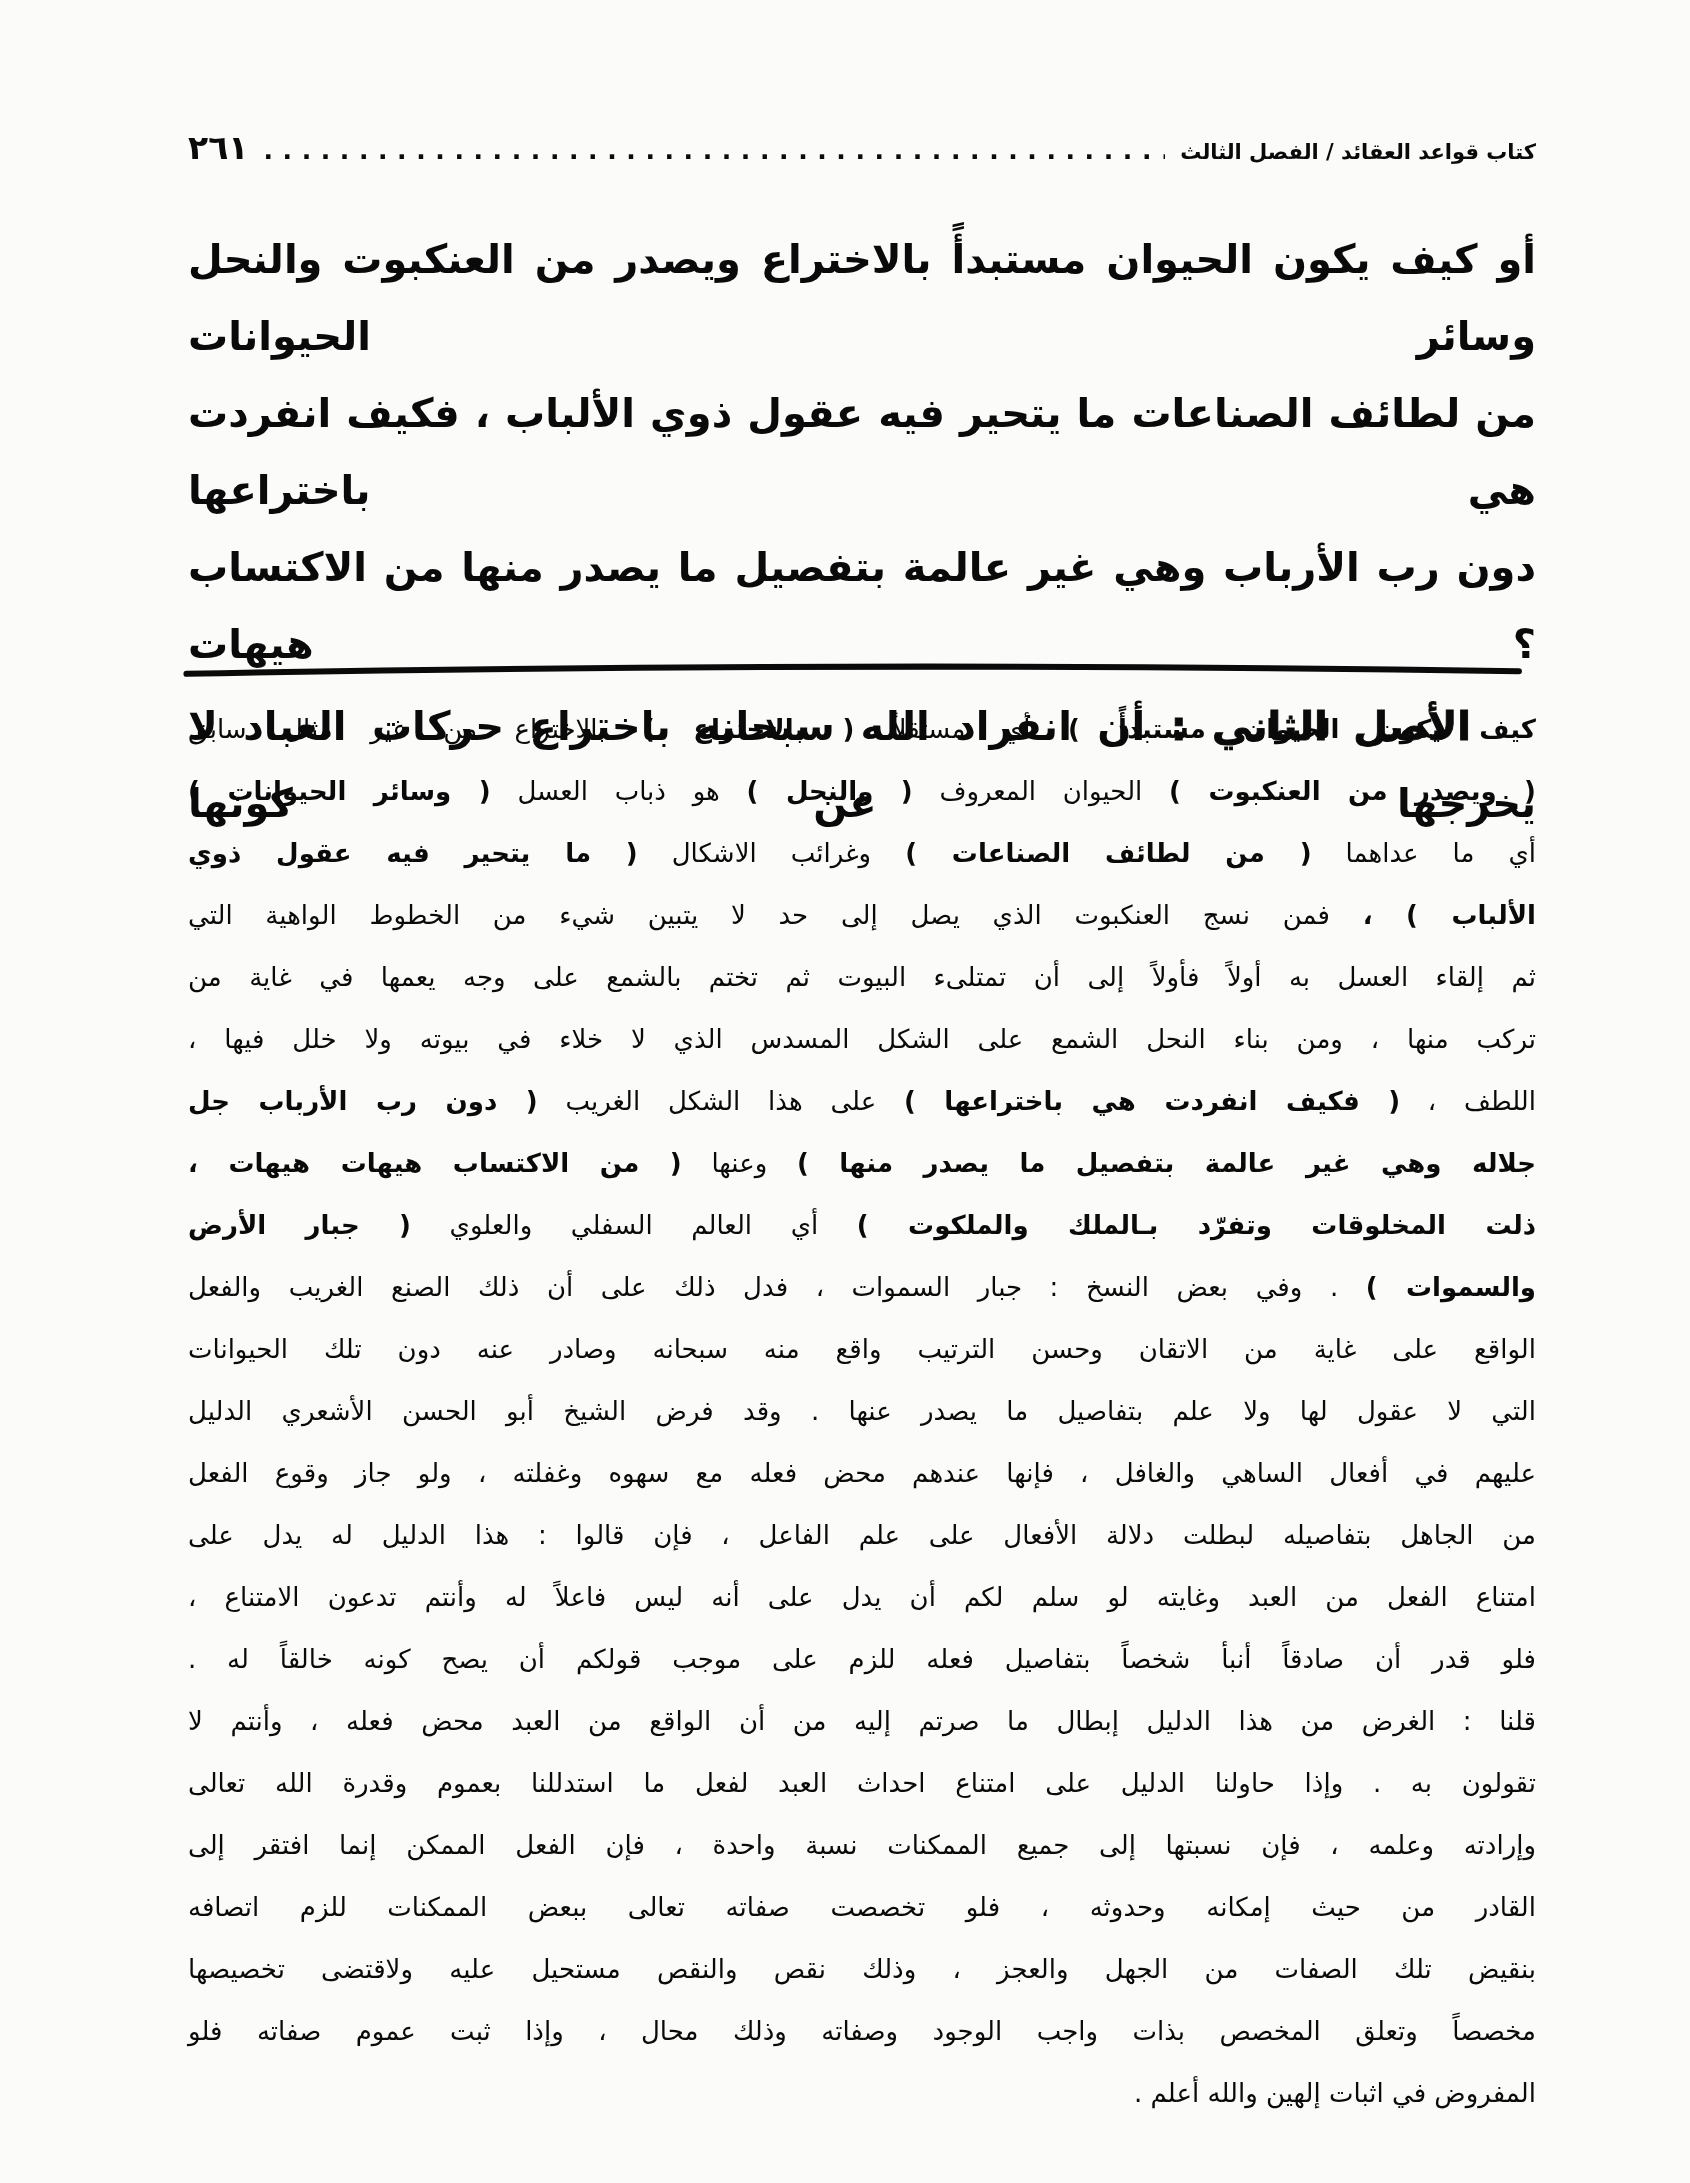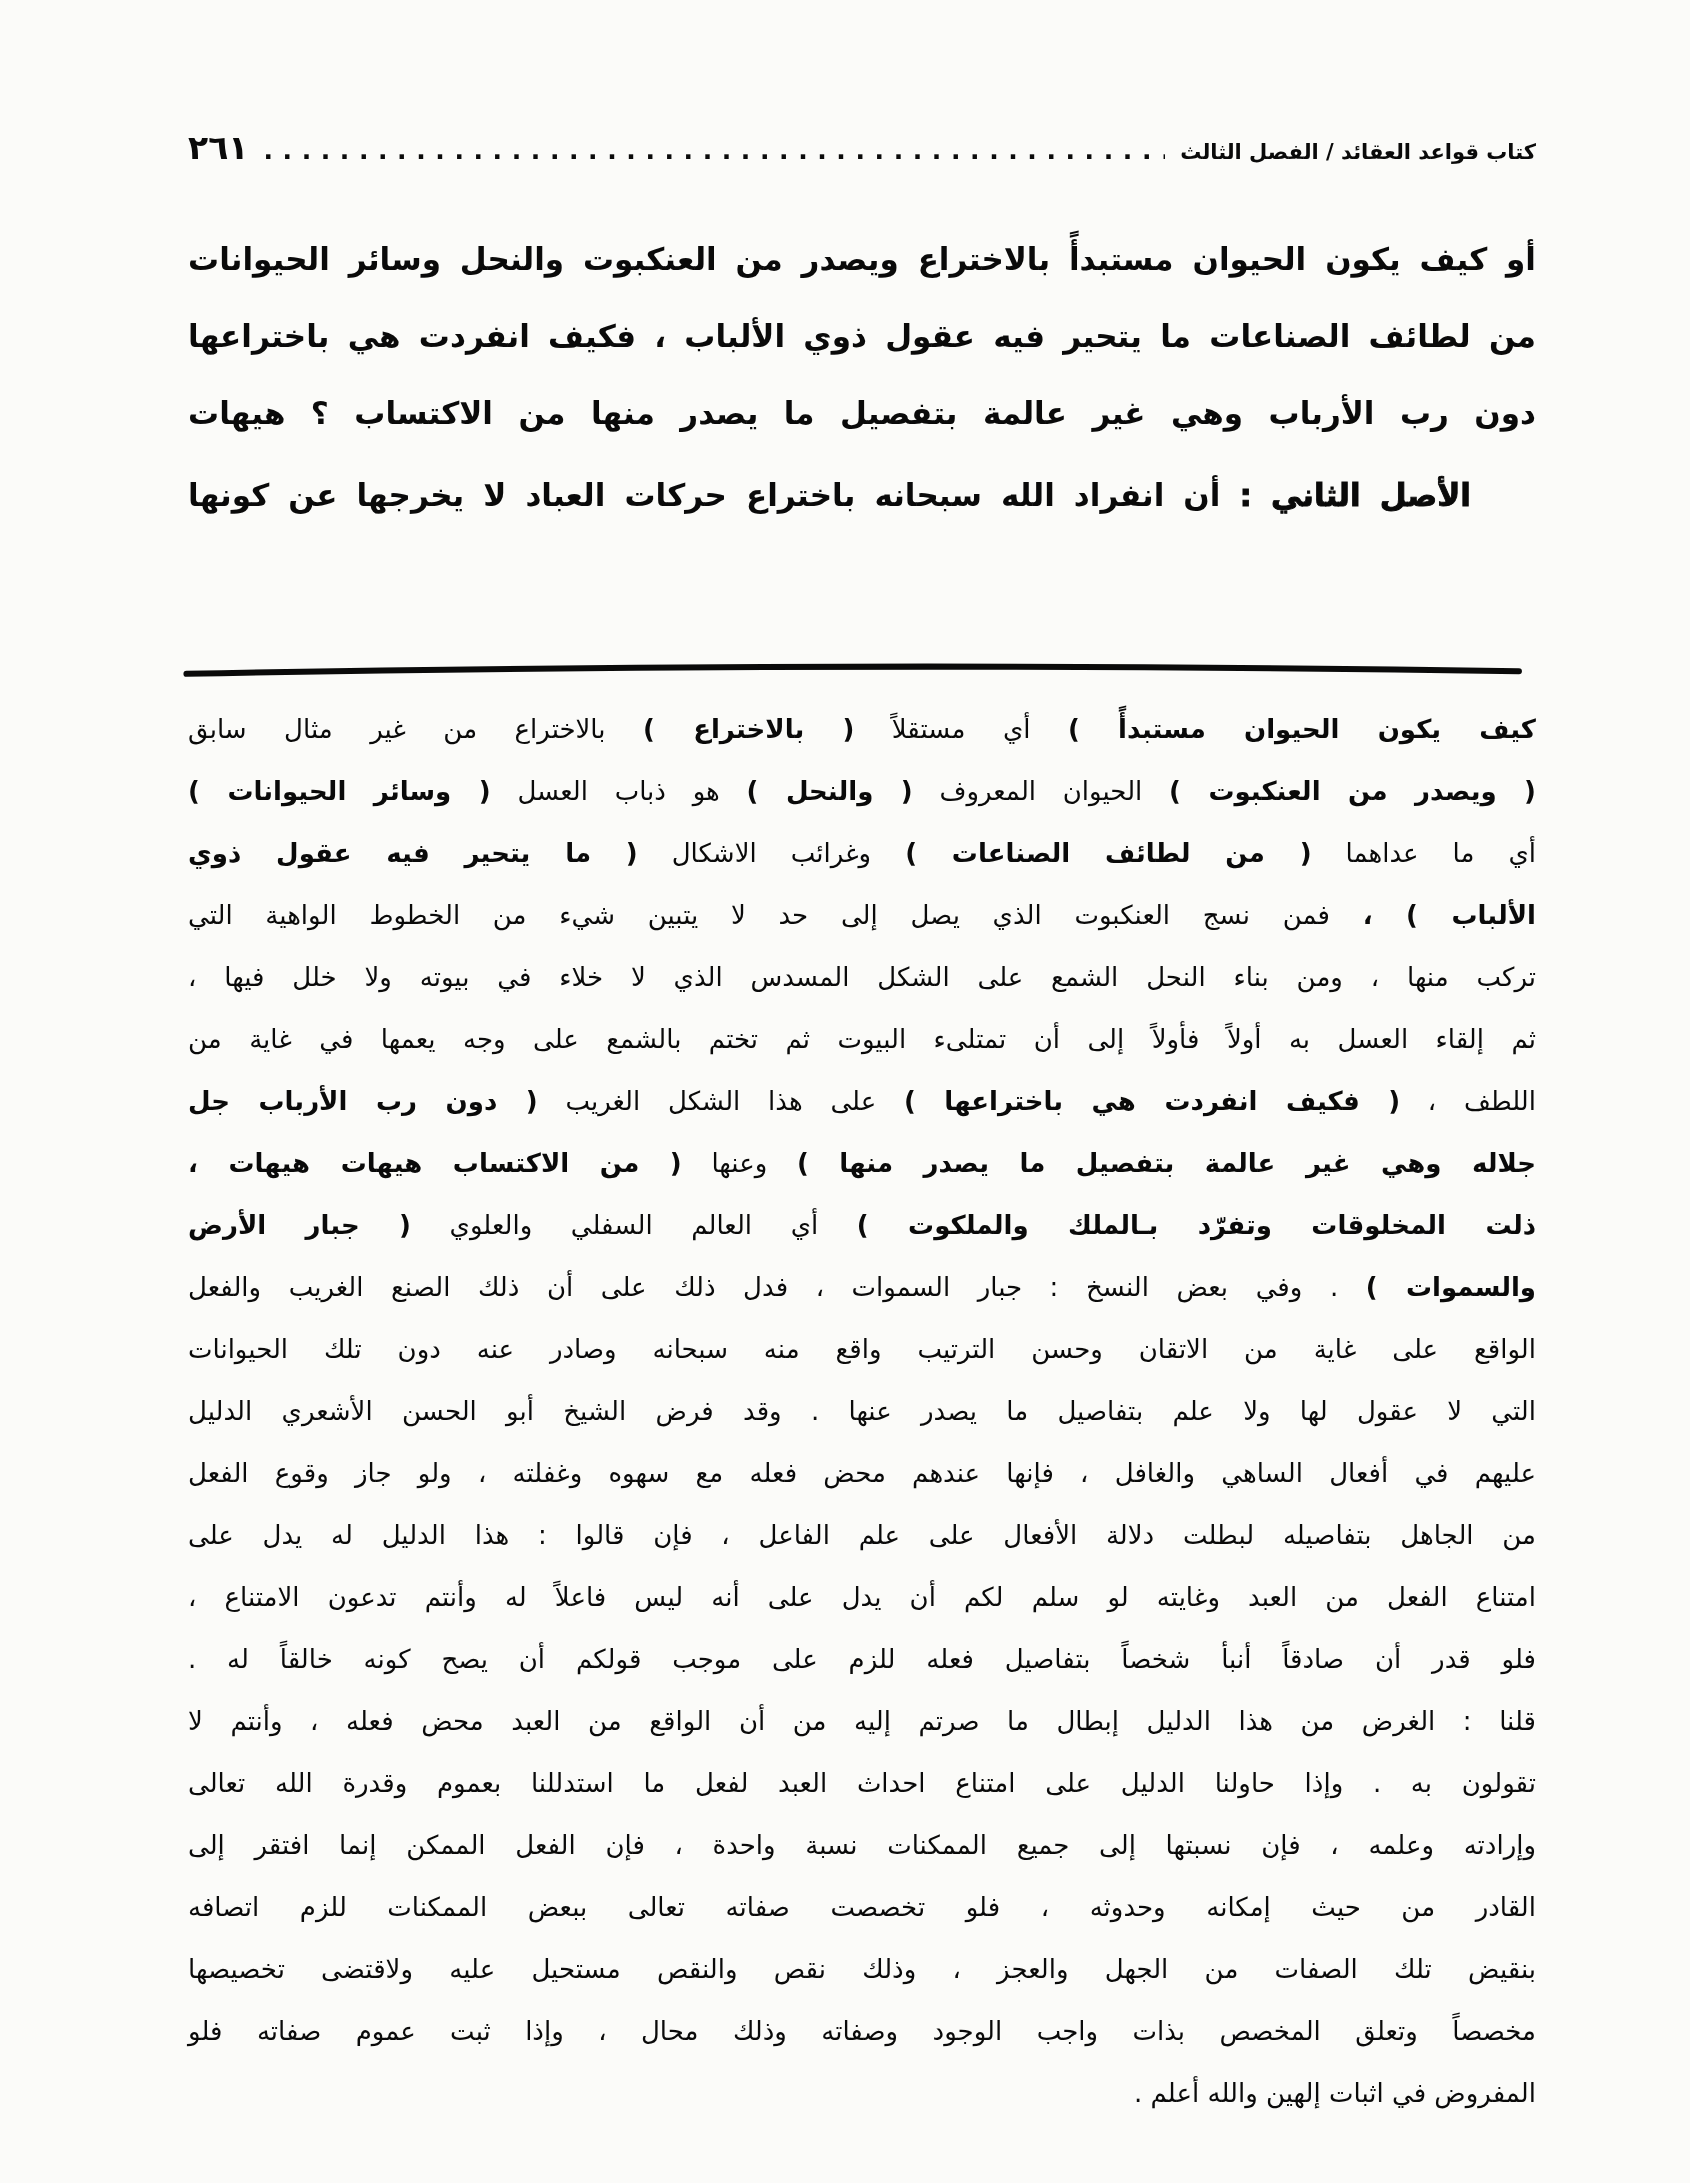--- a/index.html
+++ b/index.html
@@ -26,21 +26,21 @@
     flex:1 1 auto;overflow:hidden;white-space:nowrap;
     font-size:25px;letter-spacing:9.6px;font-weight:700;
     margin:0 15px;direction:ltr;text-align:left;
   }
   .runhead .pagenum{font-size:33px;white-space:nowrap;}
   
   .matn{
     position:absolute;top:221px;right:155px;left:188px;
   }
   .matn .line{
-    font-size:31px;line-height:77px;font-weight:700;
+    font-size:40px;line-height:77px;font-weight:700;
     text-align:justify;text-align-last:justify;
   }
   .matn .line.indent{text-indent:65px;margin-top:5.2px;}
   
   .separator{
     position:absolute;top:660px;right:166px;left:183px;height:19px;
   }
   .separator svg{display:block;width:100%;height:100%;}
   
   .commentary{
@@ -78,22 +78,22 @@
     <svg viewBox="0 0 3080 44" preserveAspectRatio="none">
       <path d="M8 32 Q 1540 2 3066 26" stroke="#0a0a0a" stroke-width="14" fill="none" stroke-linecap="round"></path>
     </svg>
   </div>
 
   <section class="commentary" dir="rtl" id="commentary-lines">
       <div class="line"><span class="b">كيف يكون الحيوان مستبدأً )</span><span class="n"> أي مستقلاً </span><span class="b">( بالاختراع )</span><span class="n"> بالاختراع من غير مثال سابق</span></div>
       <div class="line"><span class="b">( ويصدر من العنكبوت )</span><span class="n"> الحيوان المعروف </span><span class="b">( والنحل )</span><span class="n"> هو ذباب العسل </span><span class="b">( وسائر الحيوانات )</span></div>
       <div class="line"><span class="n">أي ما عداهما </span><span class="b">( من لطائف الصناعات )</span><span class="n"> وغرائب الاشكال </span><span class="b">( ما يتحير فيه عقول ذوي</span></div>
       <div class="line"><span class="b">الألباب ) ،</span><span class="n"> فمن نسج العنكبوت الذي يصل إلى حد لا يتبين شيء من الخطوط الواهية التي</span></div>
+      <div class="line"><span class="n">ثم إلقاء العسل به أولاً فأولاً إلى أن تمتلىء البيوت ثم تختم بالشمع على وجه يعمها في غاية من</span></div>
       <div class="line"><span class="n">تركب منها ، ومن بناء النحل الشمع على الشكل المسدس الذي لا خلاء في بيوته ولا خلل فيها ،</span></div>
-      <div class="line"><span class="n">ثم إلقاء العسل به أولاً فأولاً إلى أن تمتلىء البيوت ثم تختم بالشمع على وجه يعمها في غاية من</span></div>
       <div class="line"><span class="n">اللطف ، </span><span class="b">( فكيف انفردت هي باختراعها )</span><span class="n"> على هذا الشكل الغريب </span><span class="b">( دون رب الأرباب جل</span></div>
       <div class="line"><span class="b">جلاله وهي غير عالمة بتفصيل ما يصدر منها )</span><span class="n"> وعنها </span><span class="b">( من الاكتساب هيهات هيهات ،</span></div>
       <div class="line"><span class="b">ذلت المخلوقات وتفرّد بـالملك والملكوت )</span><span class="n"> أي العالم السفلي والعلوي </span><span class="b">( جبار الأرض</span></div>
       <div class="line"><span class="b">والسموات )</span><span class="n"> . وفي بعض النسخ : جبار السموات ، فدل ذلك على أن ذلك الصنع الغريب والفعل</span></div>
       <div class="line"><span class="n">الواقع على غاية من الاتقان وحسن الترتيب واقع منه سبحانه وصادر عنه دون تلك الحيوانات</span></div>
       <div class="line"><span class="n">التي لا عقول لها ولا علم بتفاصيل ما يصدر عنها . وقد فرض الشيخ أبو الحسن الأشعري الدليل</span></div>
       <div class="line"><span class="n">عليهم في أفعال الساهي والغافل ، فإنها عندهم محض فعله مع سهوه وغفلته ، ولو جاز وقوع الفعل</span></div>
       <div class="line"><span class="n">من الجاهل بتفاصيله لبطلت دلالة الأفعال على علم الفاعل ، فإن قالوا : هذا الدليل له يدل على</span></div>
       <div class="line"><span class="n">امتناع الفعل من العبد وغايته لو سلم لكم أن يدل على أنه ليس فاعلاً له وأنتم تدعون الامتناع ،</span></div>
       <div class="line"><span class="n">فلو قدر أن صادقاً أنبأ شخصاً بتفاصيل فعله للزم على موجب قولكم أن يصح كونه خالقاً له .</span></div>

